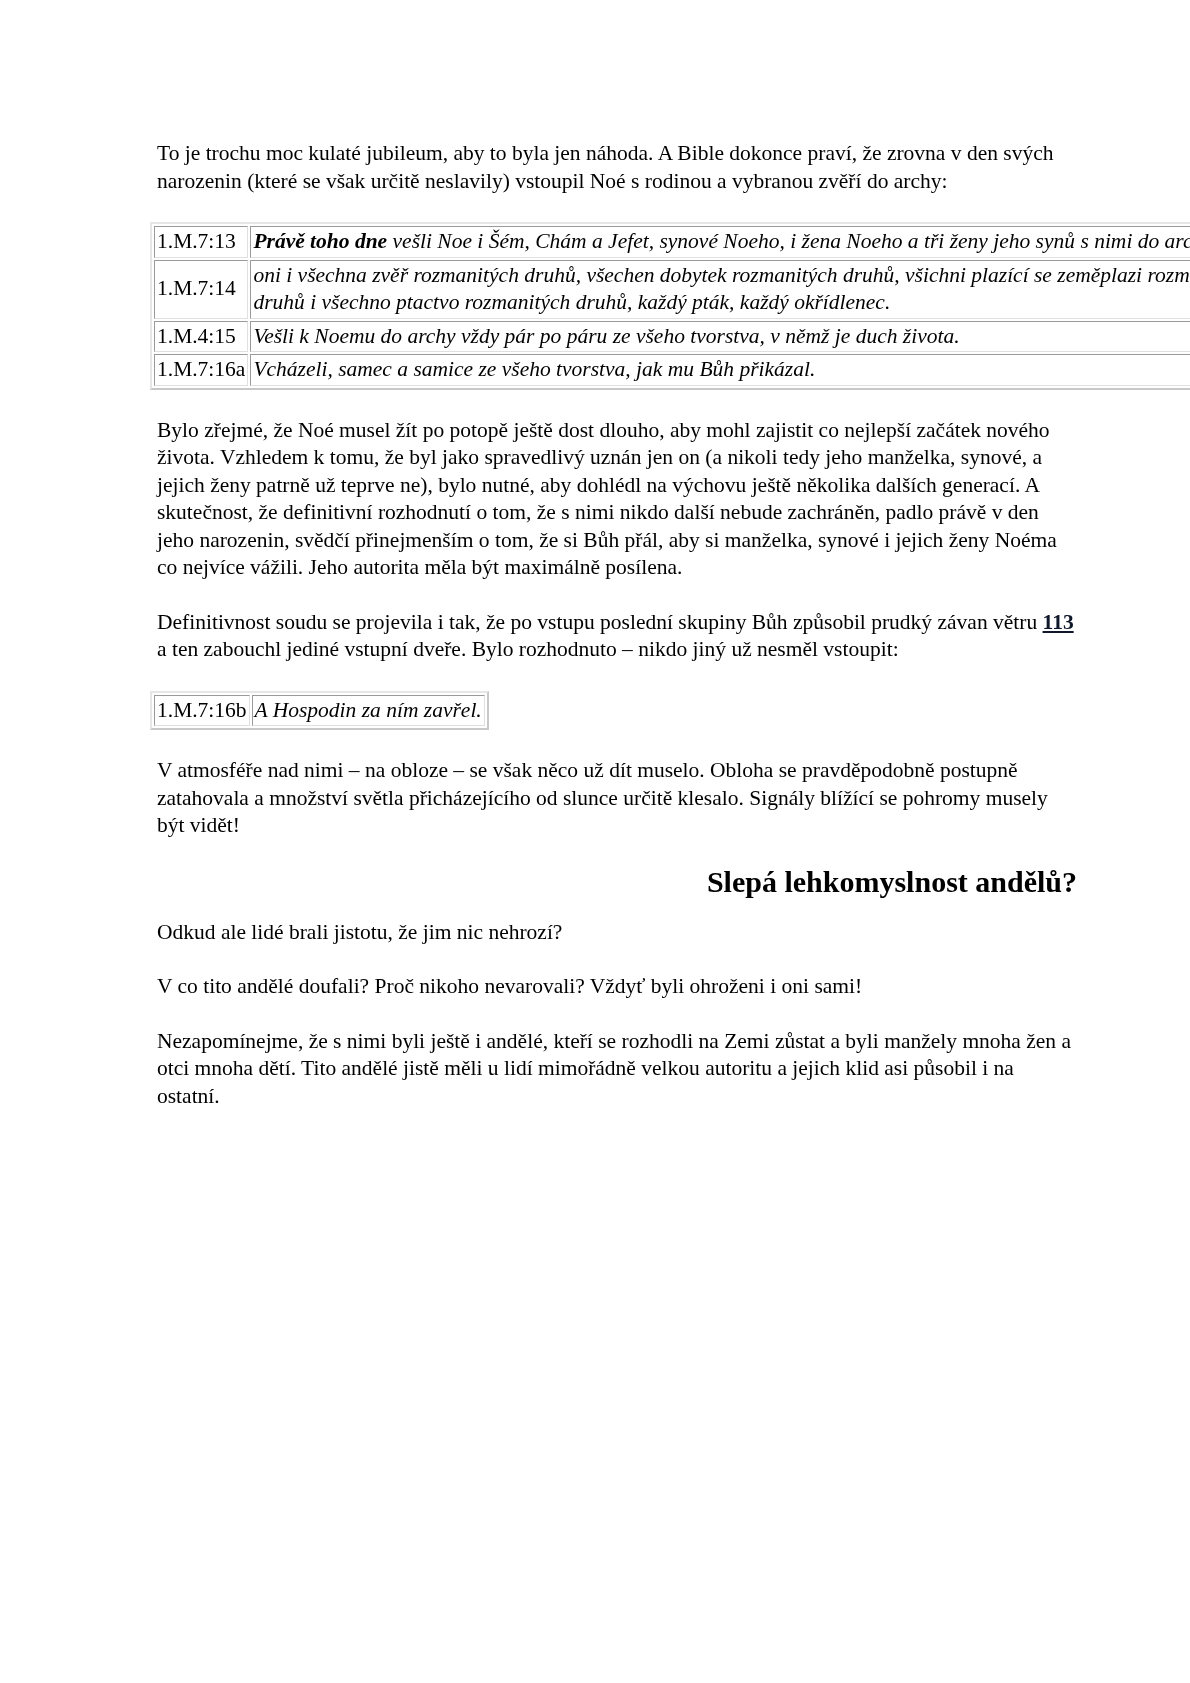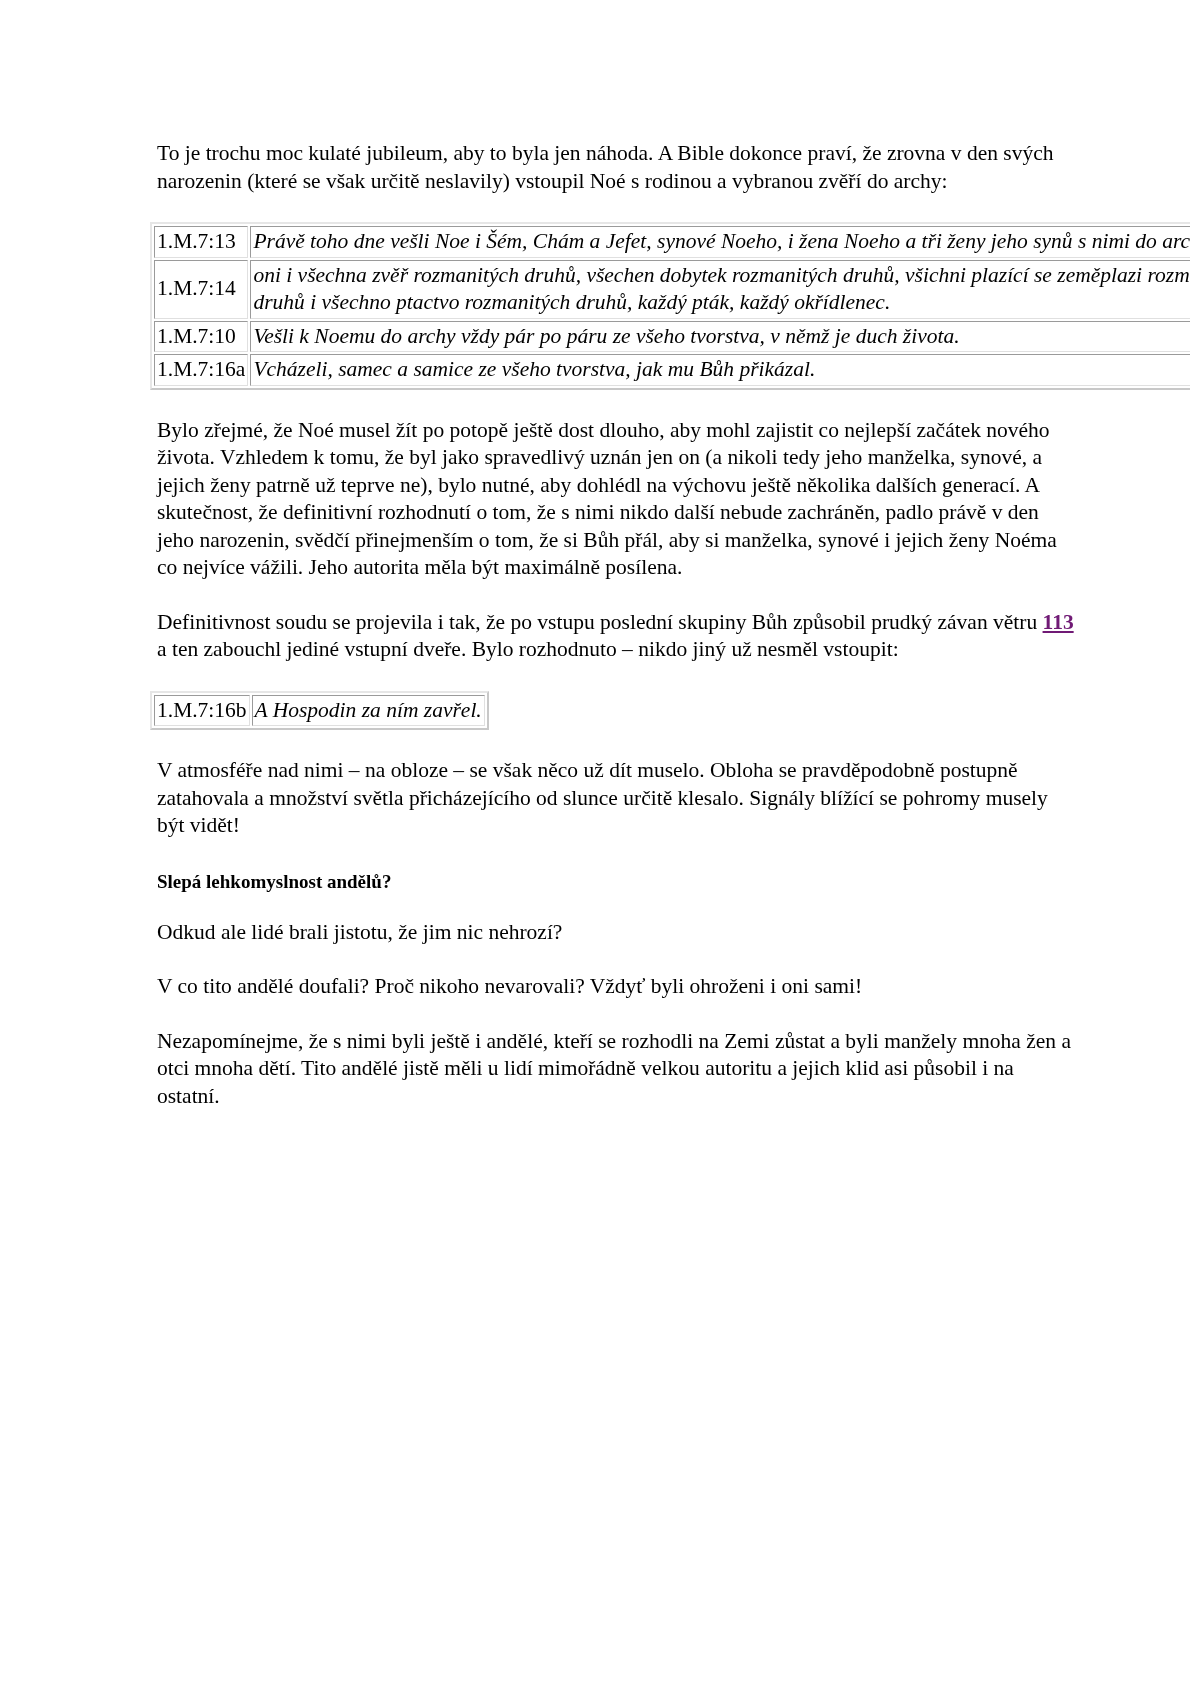--- a/index.html
+++ b/index.html
@@ -32,30 +32,30 @@
     }
     table.verses td {
       border: 1px solid #9a9a9a;
       border-right-color: #e0e0e0;
       border-bottom-color: #e0e0e0;
       padding: 1px 2px;
       vertical-align: middle;
     }
     table.verses td.ref { white-space: nowrap; font-style: normal; }
     table.verses td.txt { font-style: italic; }
-    table.verses td.txt b { font-weight: normal; }
+    table.verses td.txt b { font-weight: bold; }
     table.full { width: 1124px; }
     a.ref-link {
-      color: #701a75;
+      color: #0f172a;
       font-weight: bold;
       text-decoration: underline;
     }
     h2.section {
-      text-align: left;
-      font-size: 19px;
+      text-align: right;
+      font-size: 30px;
       font-weight: bold;
       margin: 8px 0 22px 0;
       line-height: 30px;
     }
   </style>
 </head>
 <body>
 
 <div class="page">
 
@@ -65,21 +65,21 @@
     <tbody>
       <tr>
         <td class="ref">1.M.7:13</td>
         <td class="txt"><b>Právě toho dne</b><span> vešli Noe i Šém, Chám a Jefet, synové Noeho, i žena Noeho a tři ženy jeho synů s nimi do archy,</span></td>
       </tr>
       <tr>
         <td class="ref">1.M.7:14</td>
         <td class="txt">oni i všechna zvěř rozmanitých druhů, všechen dobytek rozmanitých druhů, všichni plazící se zeměplazi rozmanitých druhů i všechno ptactvo rozmanitých druhů, každý pták, každý okřídlenec.</td>
       </tr>
       <tr>
-        <td class="ref">1.M.7:10</td>
+        <td class="ref">1.M.4:15</td>
         <td class="txt">Vešli k Noemu do archy vždy pár po páru ze všeho tvorstva, v němž je duch života.</td>
       </tr>
       <tr>
         <td class="ref">1.M.7:16a</td>
         <td class="txt">Vcházeli, samec a samice ze všeho tvorstva, jak mu Bůh přikázal.</td>
       </tr>
     </tbody>
   </table>
 
   <p>Bylo zřejmé, že Noé musel žít po potopě ještě dost dlouho, aby mohl zajistit co nejlepší začátek nového života. Vzhledem k tomu, že byl jako spravedlivý uznán jen on (a nikoli tedy jeho manželka, synové, a jejich ženy patrně už teprve ne), bylo nutné, aby dohlédl na výchovu ještě několika dalších generací. A skutečnost, že definitivní rozhodnutí o tom, že s nimi nikdo další nebude zachráněn, padlo právě v den jeho narozenin, svědčí přinejmenším o tom, že si Bůh přál, aby si manželka, synové i jejich ženy Noéma co nejvíce vážili. Jeho autorita měla být maximálně posílena.</p>

